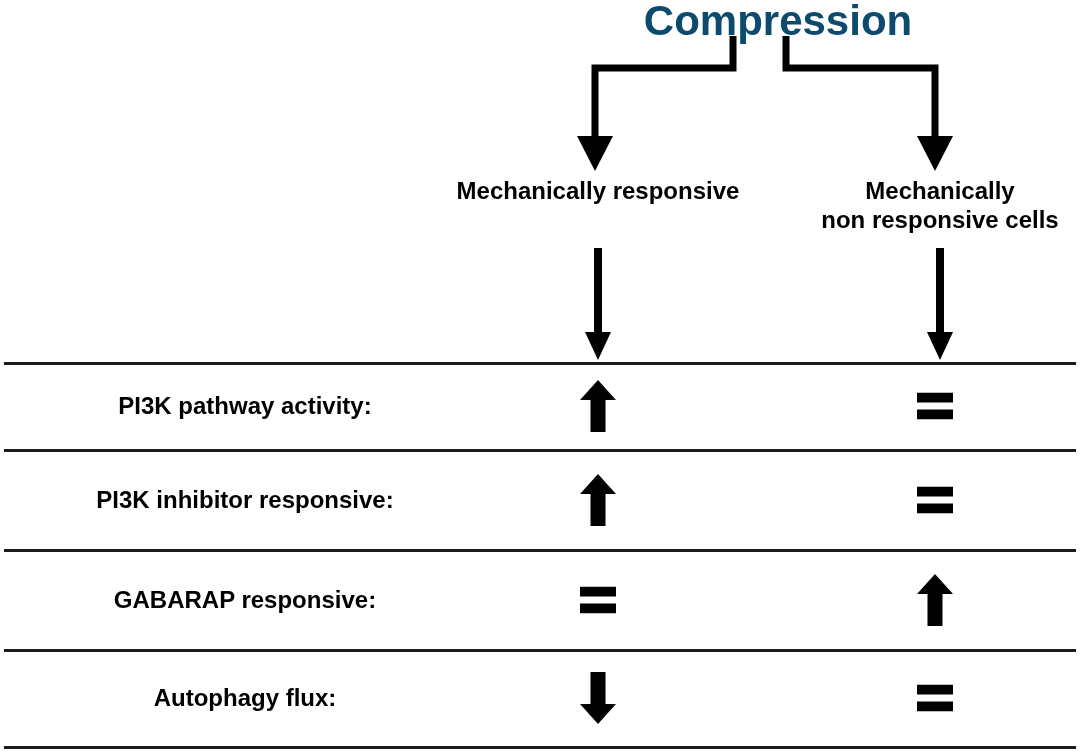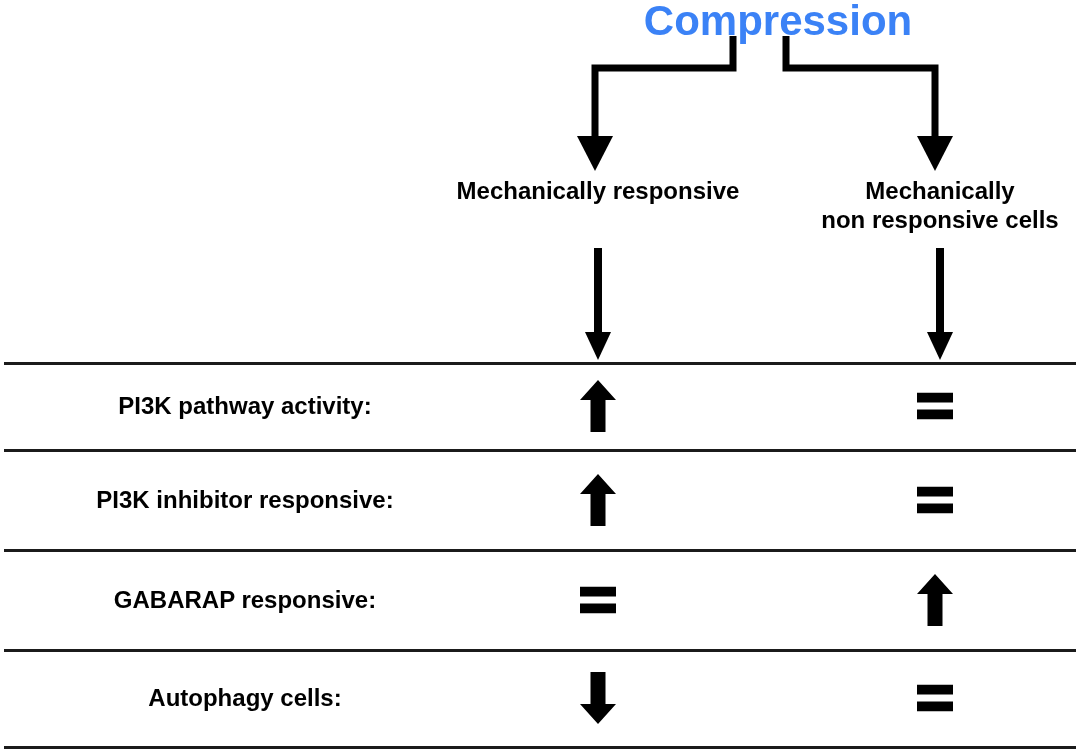--- a/index.html
+++ b/index.html
@@ -63,21 +63,21 @@
   .cell svg{display:inline-block;}
   .cell svg polygon,.cell svg rect{fill:#000;}
   .col-left{left:598px;}
   .col-right{left:935px;}
 </style>
 </head>
 <body>
 
 <div class="canvas">
 
-  <div class="title" style="color: #3b82f6;">Compression</div>
+  <div class="title" style="color: #0c4a6e;">Compression</div>
 
   <svg class="connector-svg" width="1080" height="365" viewBox="0 0 1080 365">
 
     <g>
       <path d="M733,36 V68 H595 V140" stroke-width="7"></path>
       <polygon points="577,136 613,136 595,171"></polygon>
     </g>
 
     <g>
       <path d="M786,36 V68 H935 V140" stroke-width="7"></path>
@@ -137,21 +137,21 @@
     <div class="cell col-left" style="top:600px"><svg width="36" height="27" viewBox="0 0 36 27">
           <rect x="0" y="0" width="36" height="10"></rect>
           <rect x="0" y="17" width="36" height="10"></rect>
         </svg></div>
     <div class="cell col-right" style="top:600px"><svg width="36" height="52" viewBox="0 0 36 52">
           <polygon points="18,0 36,20 25.5,20 25.5,52 10.5,52 10.5,20 0,20"></polygon>
         </svg></div>
   </div>
 
   <div>
-    <div class="row-label" style="top:698px">Autophagy cells:</div>
+    <div class="row-label" style="top:698px">Autophagy flux:</div>
     <div class="cell col-left" style="top:698px"><svg width="36" height="52" viewBox="0 0 36 52">
           <polygon points="18,52 0,32 10.5,32 10.5,0 25.5,0 25.5,32 36,32"></polygon>
         </svg></div>
     <div class="cell col-right" style="top:698px"><svg width="36" height="27" viewBox="0 0 36 27">
           <rect x="0" y="0" width="36" height="10"></rect>
           <rect x="0" y="17" width="36" height="10"></rect>
         </svg></div>
   </div>
 
 </div>

